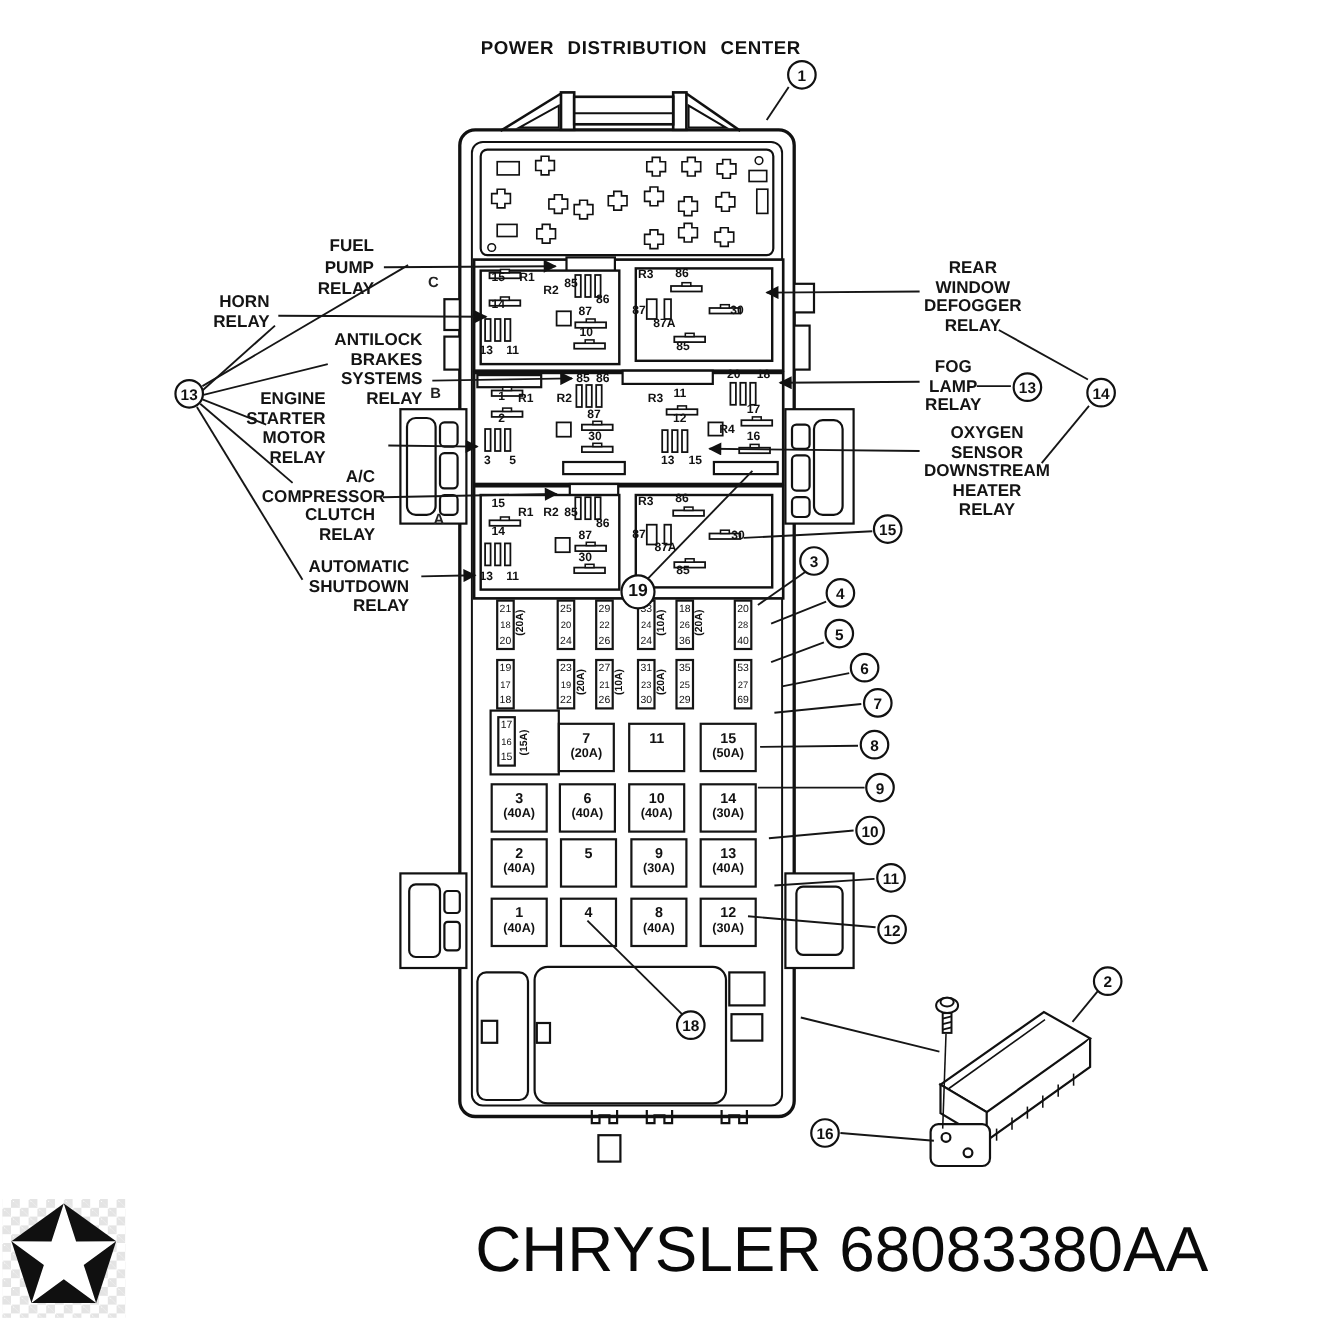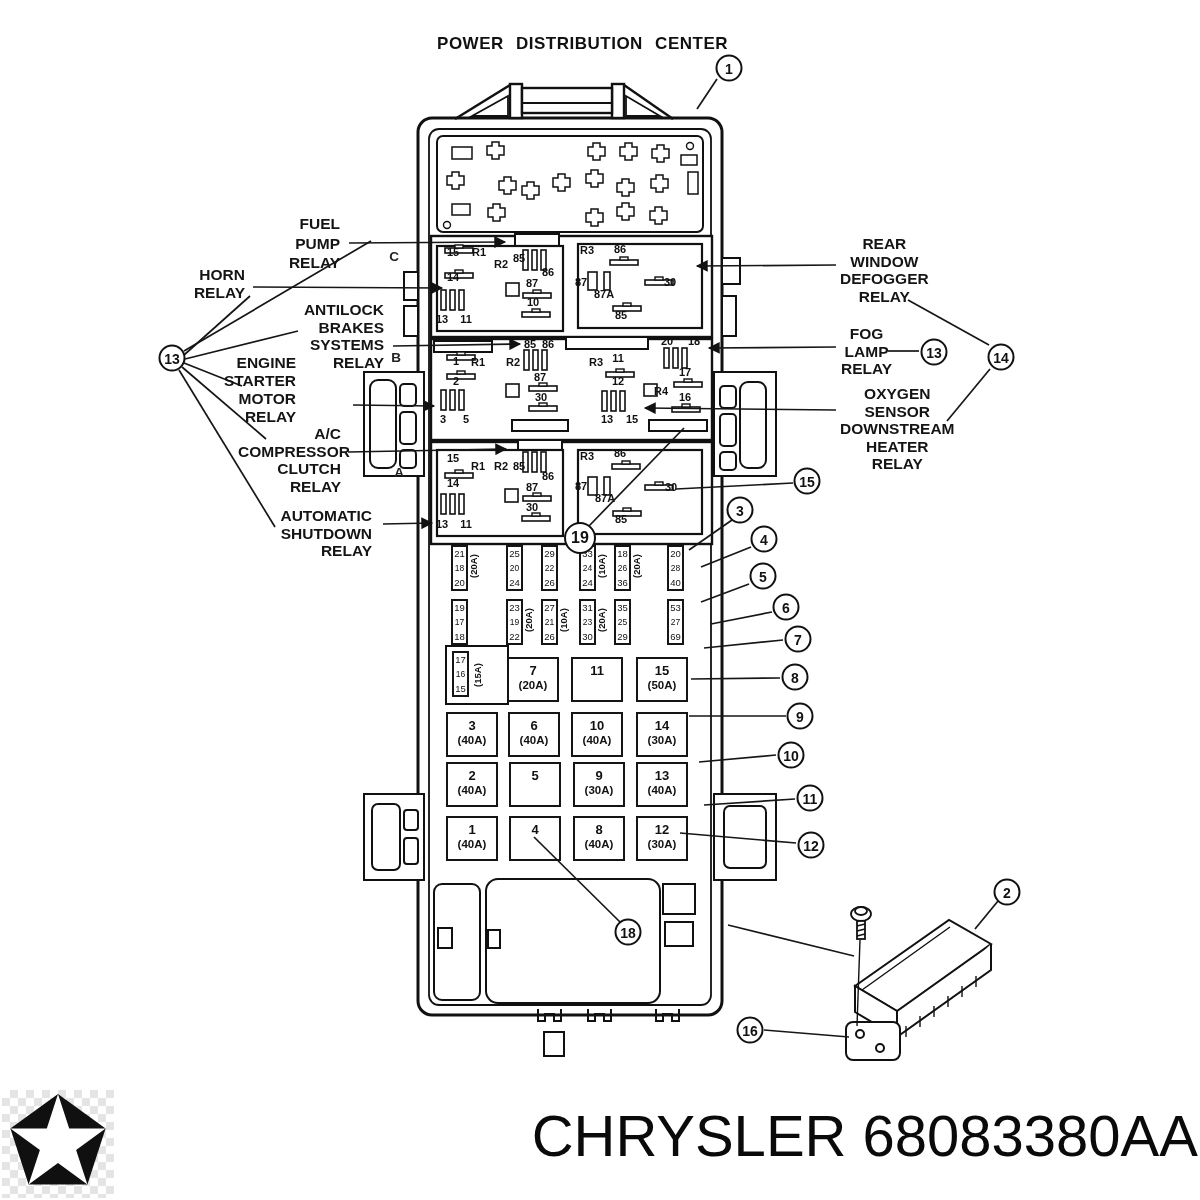--- a/index.html
+++ b/index.html
@@ -13,21 +13,21 @@
 .callout{position:absolute;width:27px;height:27px;border:2px solid #111;border-radius:50%;background:#fff;display:flex;align-items:center;justify-content:center;font-weight:bold;font-size:14px;color:#111;transform:translate(-50%,-50%);z-index:4}
 .callout.big{width:32px;height:32px;font-size:16px}
 .cell{position:absolute;width:52px;height:45px;border:2.5px solid #151515;text-align:center;padding-top:4px;z-index:2}
 .cell .n{display:block;font-weight:bold;font-size:13px;line-height:15px}
 .cell .a{display:block;font-weight:bold;font-size:11.5px;line-height:14px}
 .scol{position:absolute;width:17px;height:46px;border:2px solid #151515;display:flex;flex-direction:column;align-items:center;justify-content:space-between;padding:2px 0;z-index:2}
 .scol span{font-weight:normal;font-size:9.5px;line-height:9px}
 .scol span.m{font-size:8.5px}
 .amp{position:absolute;font-weight:bold;font-size:9.5px;transform:translate(-50%,-50%) rotate(-90deg);white-space:nowrap;z-index:2}
 .title{position:absolute;left:418px;top:34px;width:310px;font-weight:bold;font-size:17px;letter-spacing:.5px;word-spacing:7px;text-align:right;z-index:2}
-.parttext{position:absolute;left:432px;top:1102px;width:766px;font-size:58px;color:#0a0a0a;text-align:right;z-index:2}
+.parttext{position:absolute;left:432px;top:1102px;width:766px;font-size:58px;color:#0a0a0a;text-align:left;z-index:2}
 .checker{position:absolute;left:2px;top:1090px;width:112px;height:108px;background-color:#fff;background-image:linear-gradient(45deg,#e4e4e4 25%,transparent 25%,transparent 75%,#e4e4e4 75%),linear-gradient(45deg,#e4e4e4 25%,transparent 25%,transparent 75%,#e4e4e4 75%);background-size:16px 16px;background-position:0 0,8px 8px;z-index:1}
 svg.layer{position:absolute;left:0;top:0;z-index:1}
 svg.layer.top{z-index:3;pointer-events:none}
 .logo-svg{position:absolute;left:3px;top:1092px;z-index:2}
 </style>
 </head>
 <body>
 
 <svg class="layer" width="1200" height="1200" viewBox="0 0 1200 1200">
   <defs>

